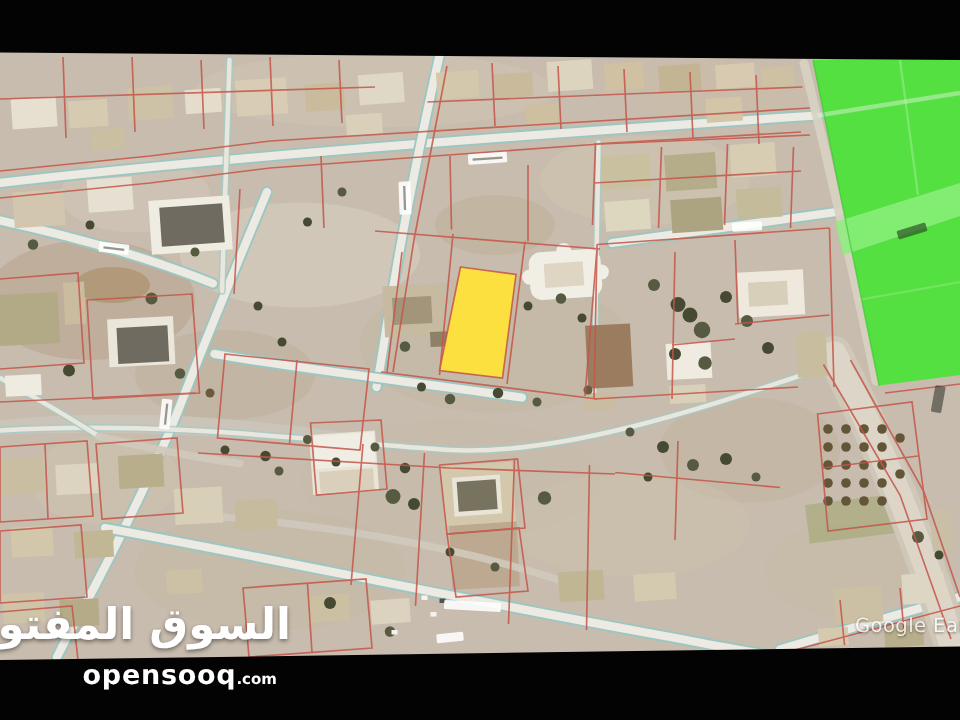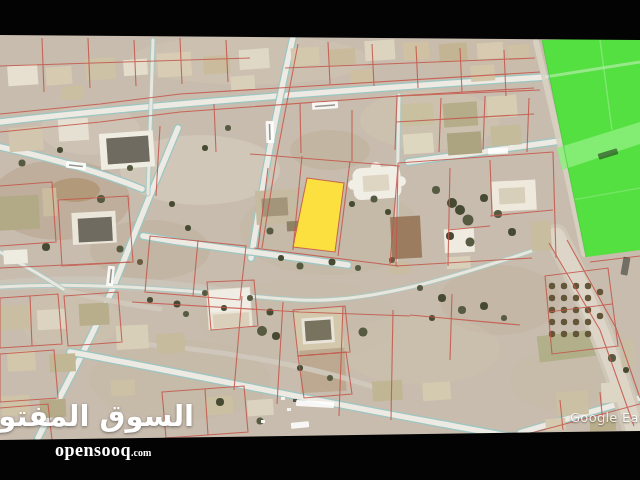--- a/index.html
+++ b/index.html
@@ -13,21 +13,21 @@
   .rd-dirt{fill:none;stroke:#cfc9bd;stroke-width:5;stroke-linecap:round;opacity:.9;}
   .rd-g-e{fill:none;stroke:#cfc8b8;stroke-width:24;stroke-linecap:round;}
   .rd-g-f{fill:none;stroke:#ddd6c8;stroke-width:17;stroke-linecap:round;}
   .rd-h{fill:none;stroke:#d8d1c2;stroke-width:6;stroke-linecap:round;opacity:.9;}
   .lbl{fill:#ffffff;opacity:.88;}
   .lbl-in{fill:#8a8a80;opacity:.9;}
   .wm-ar{position:absolute;left:4px;top:399px;width:190px;direction:rtl;color:#fff;
          font-weight:bold;font-size:29px;line-height:34px;letter-spacing:0;
          text-shadow:0 1px 3px rgba(0,0,0,.45);white-space:nowrap;}
   .wm-en{position:absolute;left:55px;top:440px;color:#fff;font-weight:bold;font-size:18px;
-         letter-spacing:.5px;white-space:nowrap;font-family:Liberation Serif, serif;}
+         letter-spacing:.5px;white-space:nowrap;}
   .wm-en .tld{font-size:10px;font-weight:bold;letter-spacing:0;}
   .credit{position:absolute;left:570px;top:410px;color:#fff;opacity:.78;font-size:13px;
           letter-spacing:.3px;text-shadow:0 1px 2px rgba(0,0,0,.6);white-space:nowrap;}
 </style>
 </head>
 <body>
 
 <div id="stage">
 <svg width="640" height="480" viewBox="0 0 640 480">
 

